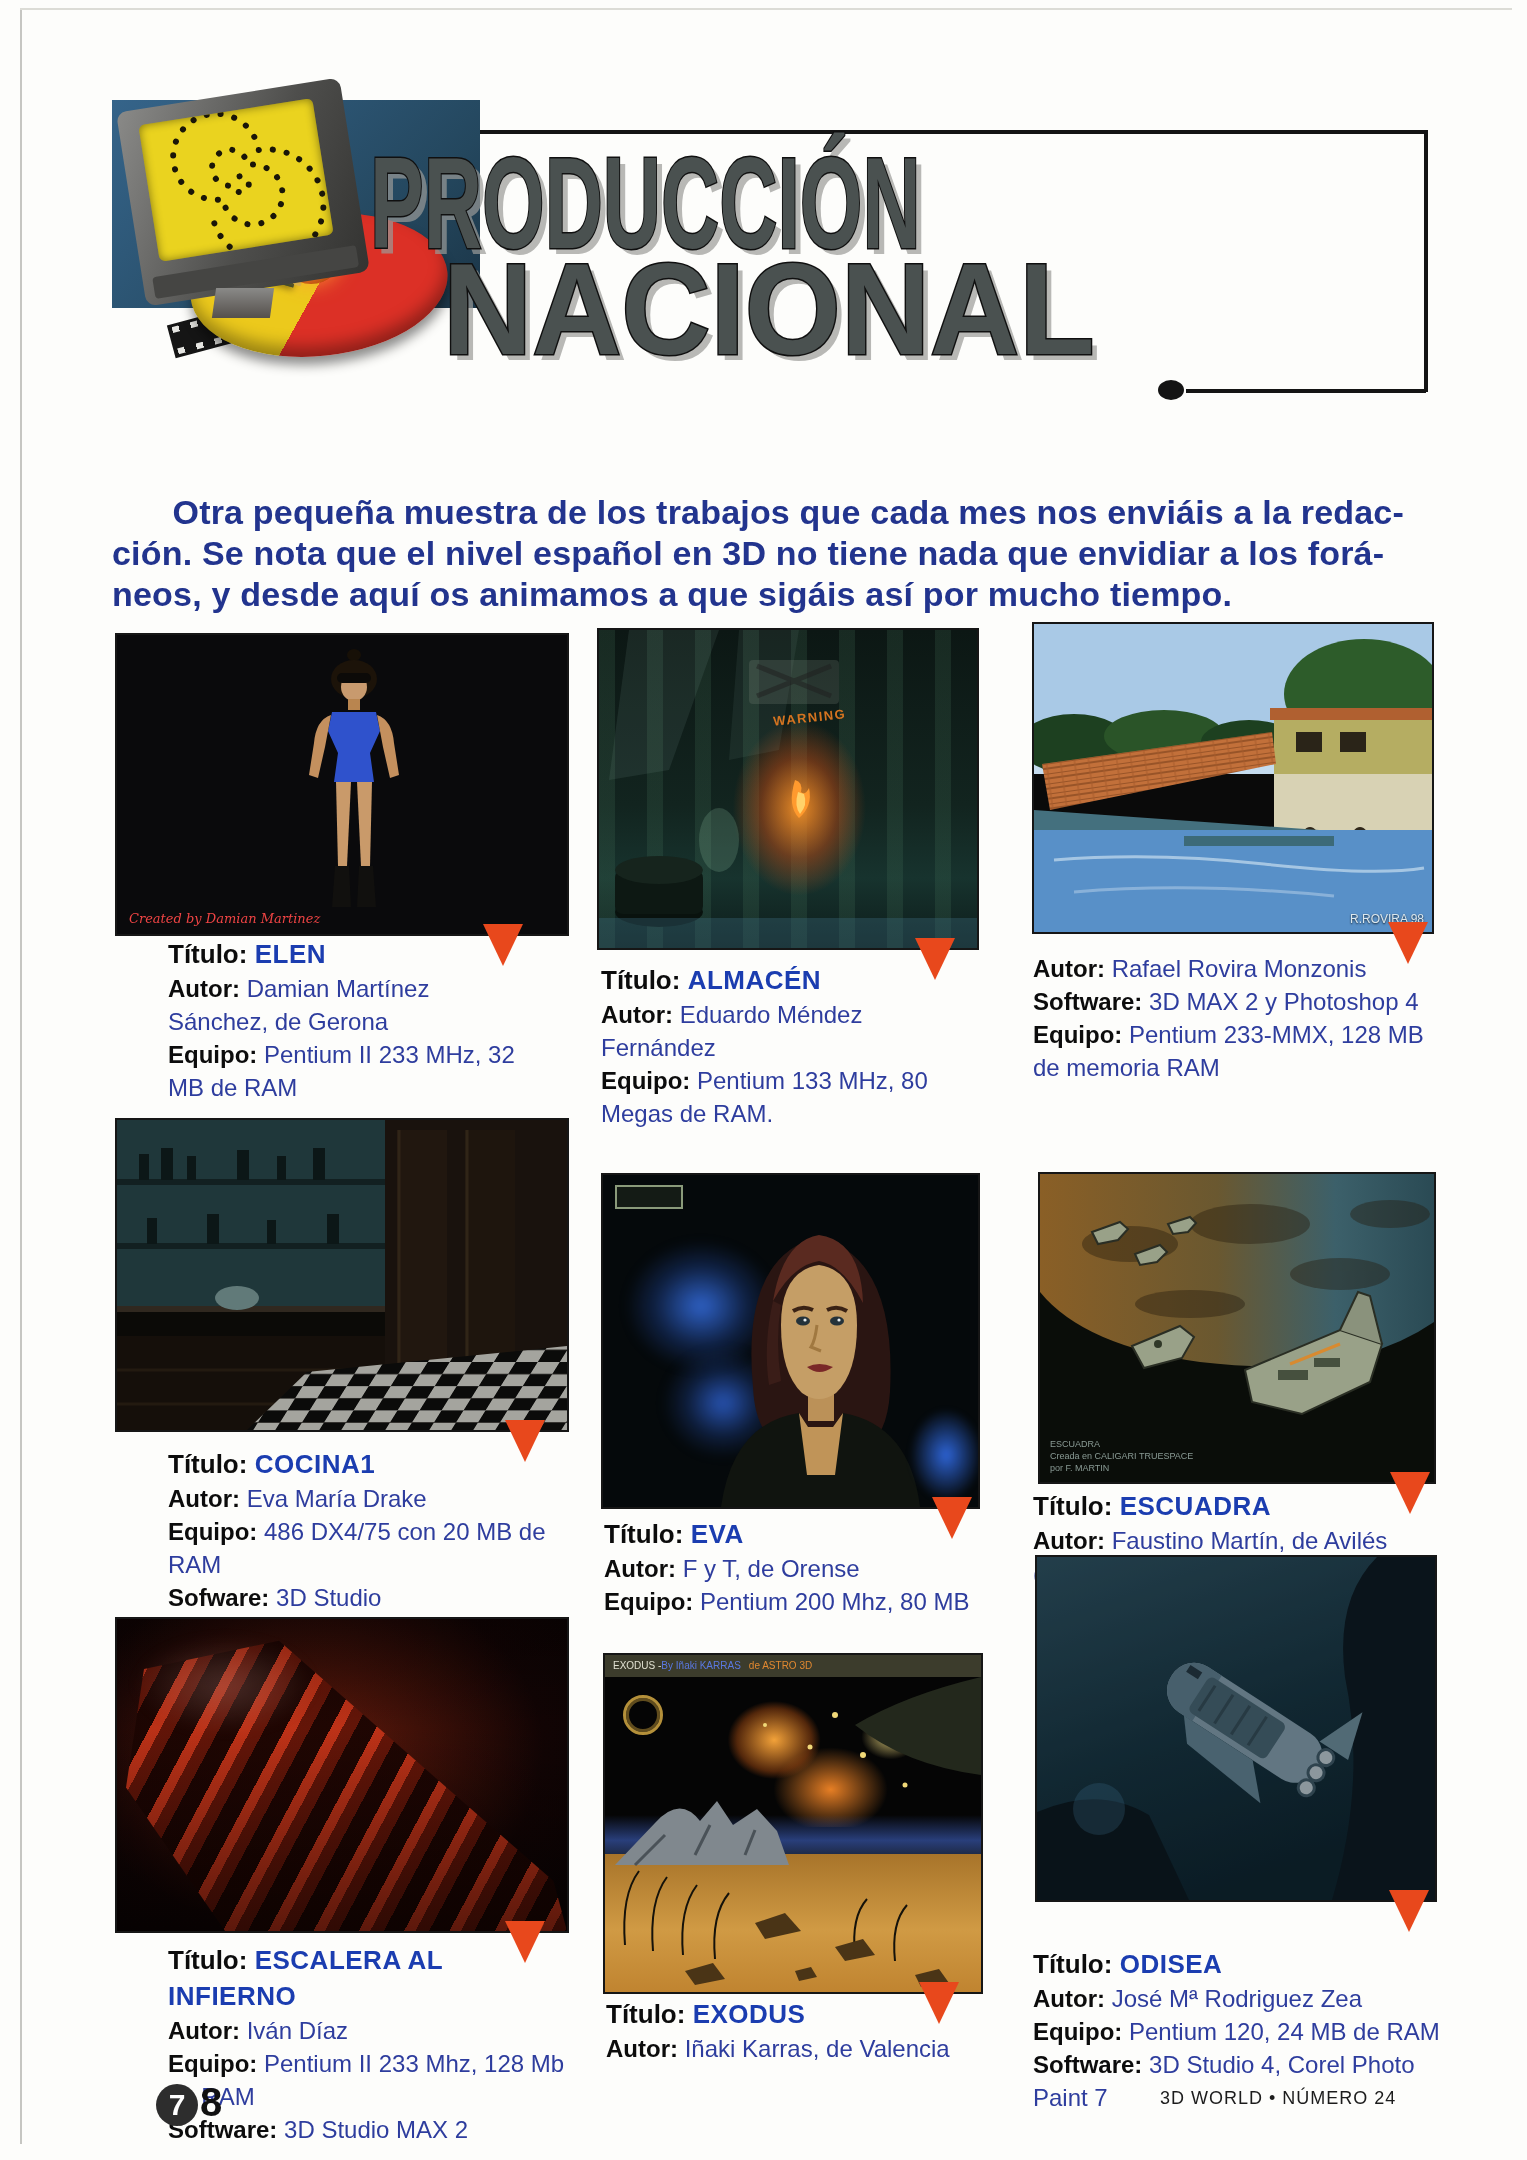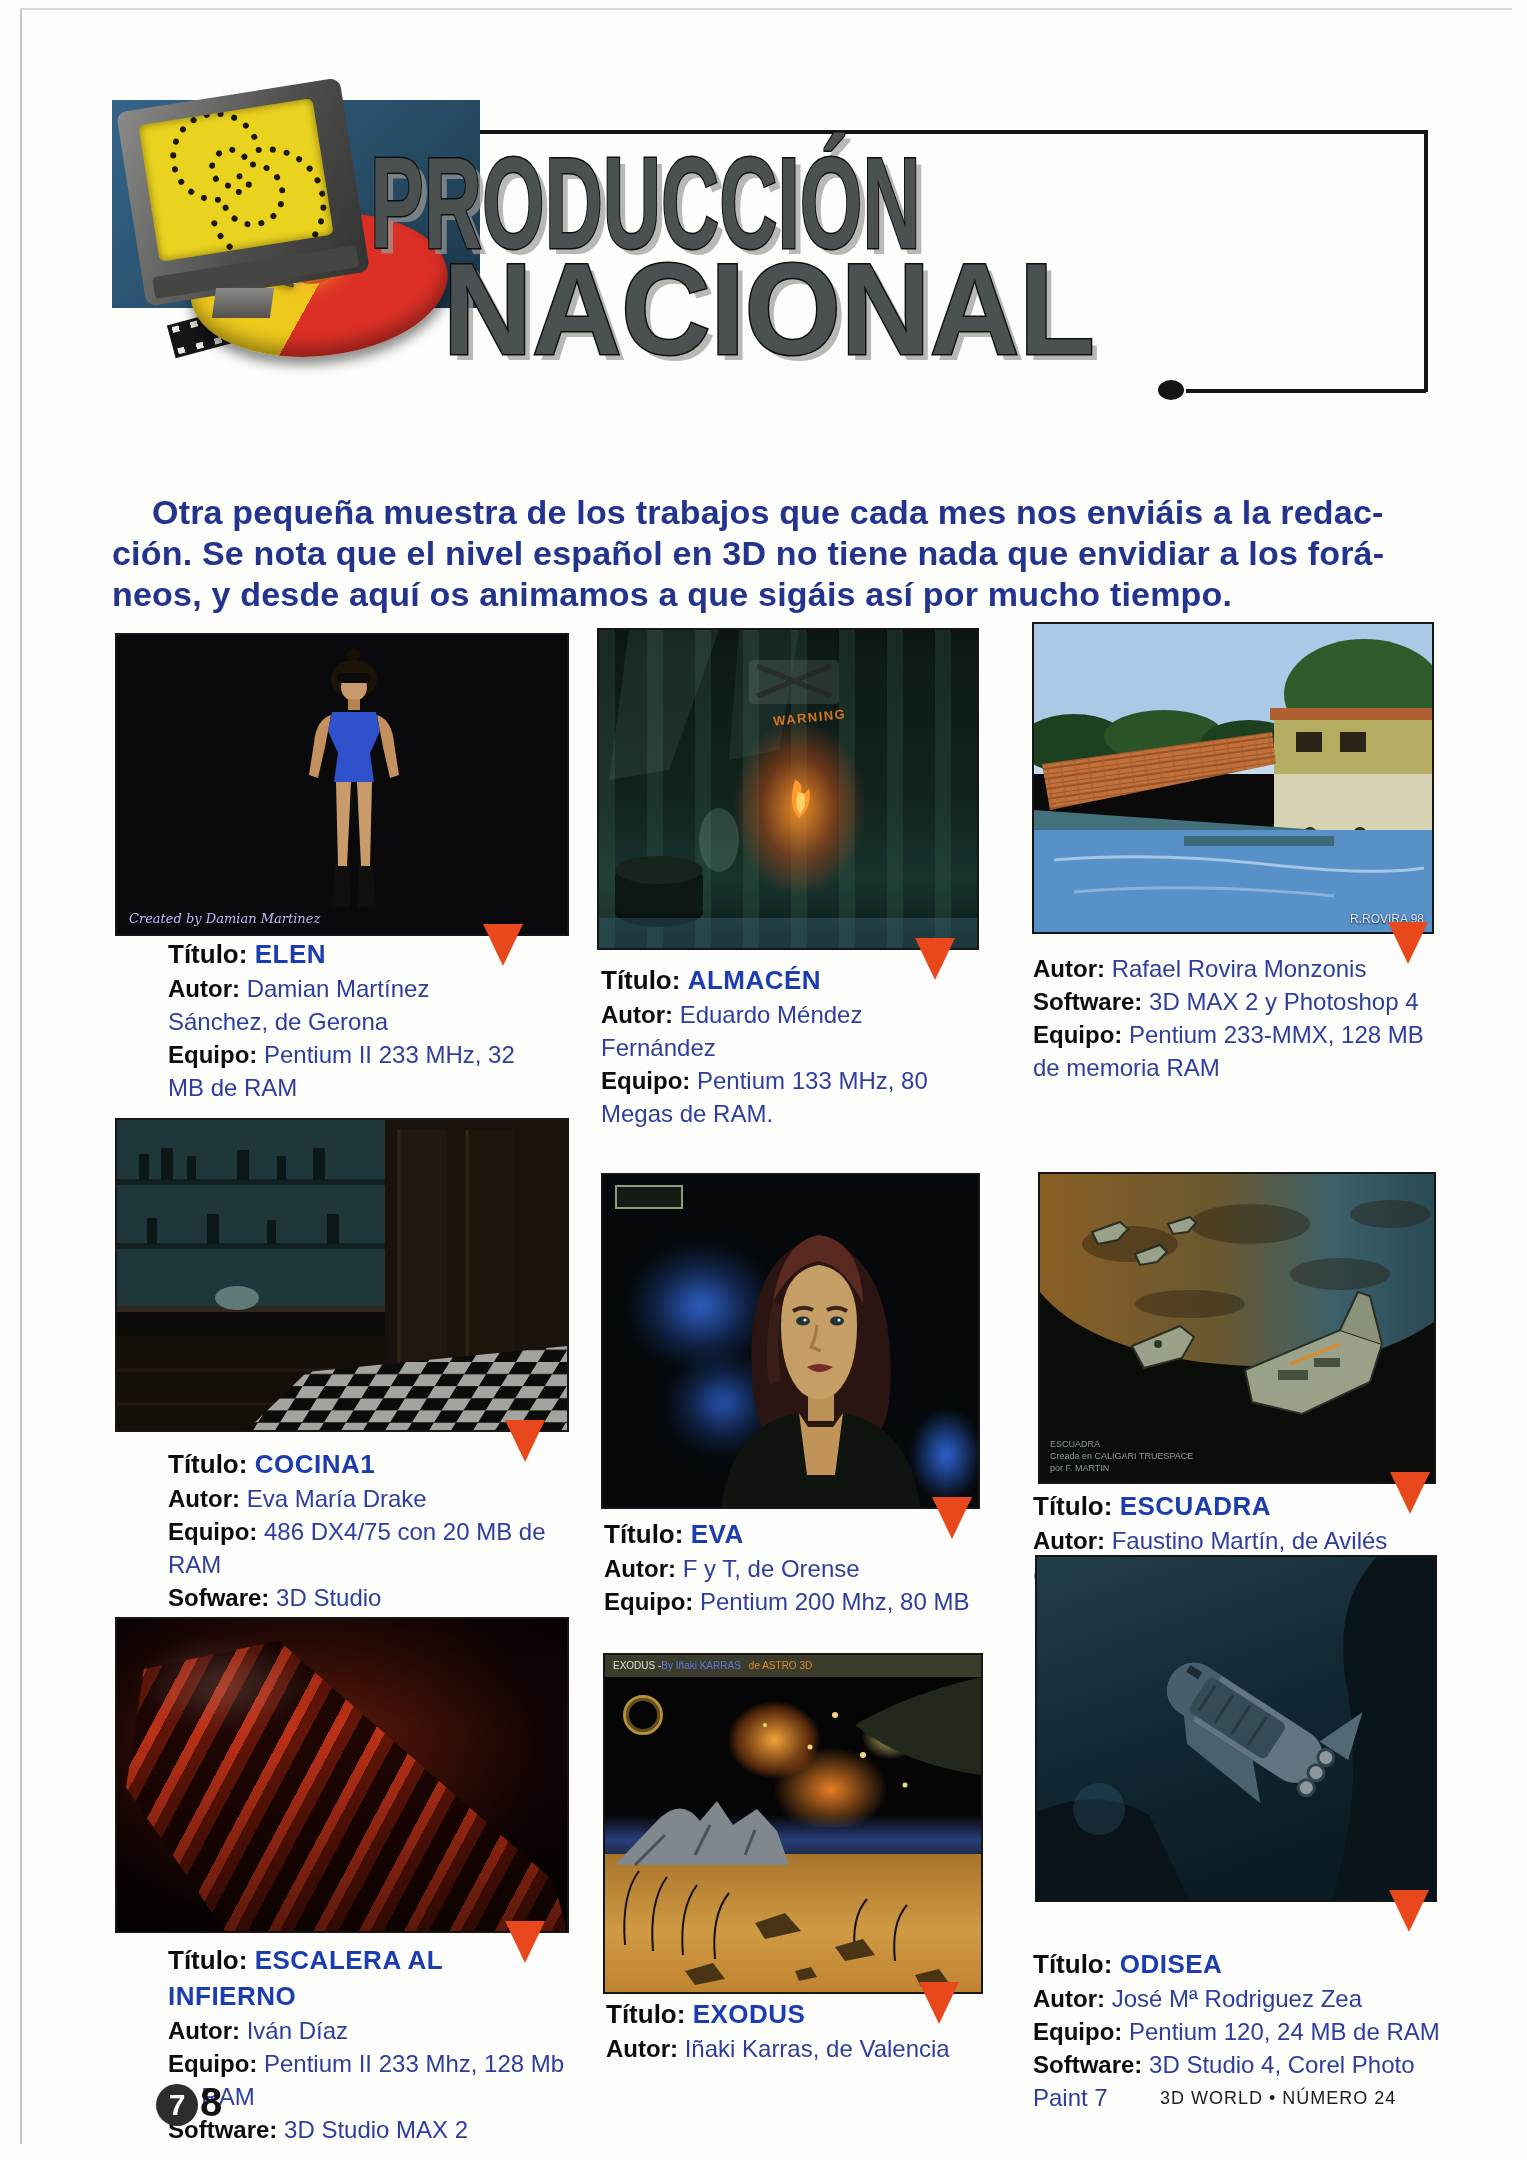--- a/index.html
+++ b/index.html
@@ -37,38 +37,38 @@
   .chip:before{left:-10px;} .chip:after{right:-10px;}
   .sphere{position:absolute;left:168px;top:128px;width:62px;height:62px;border-radius:50%;
     background:radial-gradient(circle at 35% 30%,#ffe081,#f8a03e 42%,#c05010 78%,#701c04);
     box-shadow:0 0 20px rgba(255,160,50,.85);}
   .film{position:absolute;left:56px;top:206px;width:192px;height:34px;background:#151515;transform:rotate(-15deg);}
   .film:before,.film:after{content:"";position:absolute;left:4px;right:4px;height:6px;background:repeating-linear-gradient(90deg,#e6e6e2 0 7px,transparent 7px 19px);}
   .film:before{top:3px;} .film:after{bottom:3px;}
 
   
   .intro{left:112px;top:492px;width:1292px;color:#22348e;font-size:34px;font-weight:bold;line-height:41px;letter-spacing:.2px;}
-  .intro .l1{text-indent:40px;}
+  .intro .l1{text-indent:40px;text-align:right;}
 
   
   .art{position:absolute;border:2px solid #161616;background:#0a0a0a;}
   .art-canvas{position:absolute;inset:0;overflow:hidden;}
   .tri{position:absolute;width:0;height:0;border-left:20px solid transparent;border-right:20px solid transparent;
     border-top:42px solid #e8481c;bottom:-32px;right:22px;z-index:6;}
   .tri.inset{right:44px;}
 
   
   .cap{position:absolute;font-size:24px;line-height:33px;color:#2e3d9e;}
   .cap .lab{font-weight:bold;color:#0c0c0c;}
   .cap .tline{font-size:26px;line-height:36px;}
   .cap .tit{font-weight:bold;color:#1b3db0;letter-spacing:.5px;}
   .cap .val{color:#2e3d9e;}
 
   
-  .sig-elen{position:absolute;left:12px;bottom:8px;font-family:"DejaVu Serif",serif;font-style:italic;font-size:13px;color:#c4b5fd;text-align:right;}
+  .sig-elen{position:absolute;left:12px;bottom:8px;font-family:"DejaVu Serif",serif;font-style:italic;font-size:13px;color:#ef4444;text-align:right;}
   .warning-text{position:absolute;left:46%;top:25%;color:#e07820;font-size:13px;font-weight:bold;letter-spacing:1.5px;transform:rotate(-6deg);opacity:.95;}
   .sig-casa{position:absolute;right:8px;bottom:6px;font-size:12px;color:#dce8ee;text-shadow:0 1px 2px rgba(0,0,0,.8);}
   .escuadra-credits{position:absolute;left:10px;bottom:8px;font-size:9px;line-height:12px;color:#9fb2ac;opacity:.85;}
   .exodus-bar{position:absolute;left:0;top:0;right:0;height:22px;background:#3c3c2c;font-size:10px;line-height:22px;padding-left:8px;white-space:nowrap;}
   .exodus-bar .p1{color:#e0e0d0;} .exodus-bar .p2{color:#5a78e0;} .exodus-bar .p3{color:#e08830;margin-left:8px;}
   .eva-badge{position:absolute;left:12px;top:10px;width:64px;height:20px;border:2px solid #8a9a7a;background:rgba(30,40,28,.6);}
   .eva-smoke1{position:absolute;left:6%;top:20%;width:150px;height:130px;border-radius:50%;
     background:radial-gradient(closest-side,rgba(55,115,235,.85),rgba(40,90,200,.3) 60%,transparent);filter:blur(6px);}
   .eva-smoke2{position:absolute;left:16%;top:52%;width:120px;height:110px;border-radius:50%;
     background:radial-gradient(closest-side,rgba(50,105,225,.8),rgba(40,90,200,.25) 60%,transparent);filter:blur(6px);}

